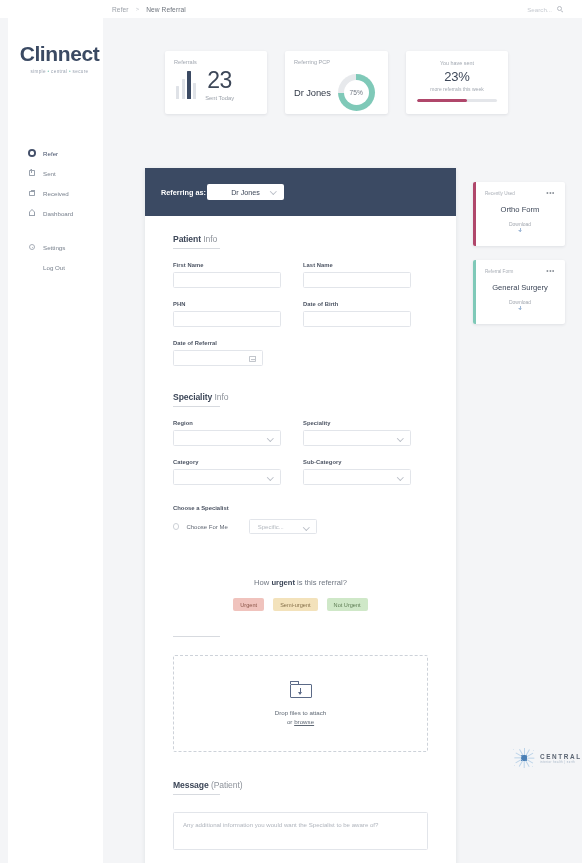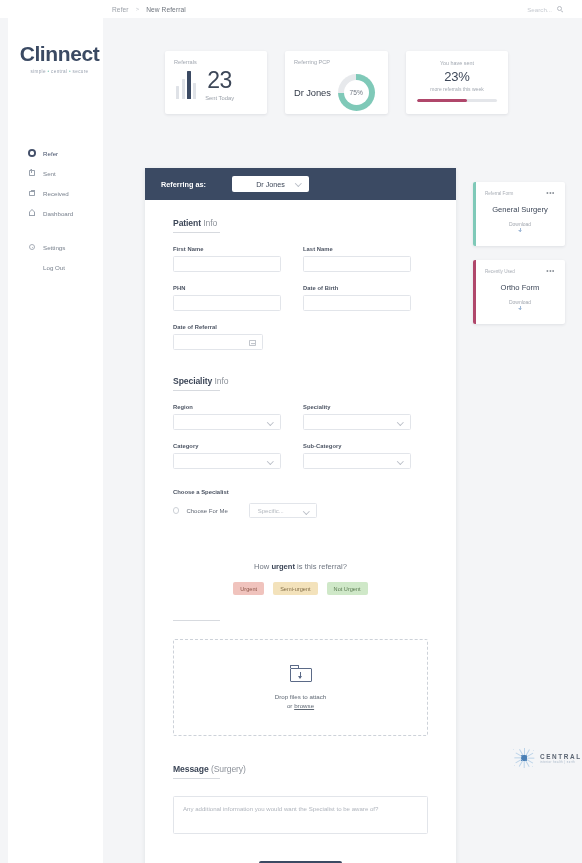--- a/index.html
+++ b/index.html
@@ -162,22 +162,22 @@
   .c3-fill { height: 100%; width: 62%; background: #b0476b; border-radius: 2px; }
 
   
   .panel {
     position: absolute; left: 42px; top: 150px; width: 311px;
     background: #ffffff;
     box-shadow: 0 1px 4px rgba(40,50,70,.10);
     padding-bottom: 28px;
   }
   .panel-header {
-    height: 32px; background: #3b4a63;
-    display: flex; align-items: center; padding-left: 16px; gap: 26px;
+    height: 48px; background: #3b4a63;
+    display: flex; align-items: center; padding-left: 16px; gap: 1px;
   }
   .ref-as { font-size: 7.3px; color: #ffffff; font-weight: bold; }
   .ref-select {
     width: 77px; height: 16px; background: #ffffff; border-radius: 2px;
     display: flex; align-items: center; justify-content: center;
     position: relative; font-size: 7.2px; color: #3d4758;
   }
   .ref-select .chev { position: absolute; right: 8px; top: 5px; }
   .chev {
     width: 4.6px; height: 4.6px; border-right: .9px solid #b9bec6;
@@ -550,53 +550,53 @@
             </div>
             <div class="dz-text">
               <span>Drop files to attach</span><br>
               <span>or </span><u>browse</u>
             </div>
           </div>
         </div>
 
         <div class="message">
           <div class="sec-title">
-            <b>Message</b><span> (Surgery)</span>
+            <b>Message</b><span> (Patient)</span>
           </div>
           <div class="sec-rule"></div>
           <div class="msg-box">
             <span>Any additional information you would want the Specialist to be aware of?</span>
           </div>
         </div>
 
         <div class="send-wrap">
           <span class="send-btn">Send Referral</span>
         </div>
 
       </div>
     </div>
 
     <div class="rightcol">
+
+      <div class="rcard crimson">
+        <div class="rcard-top">
+          <span class="rcard-kicker">Recently Used</span>
+          <span class="dots">•••</span>
+        </div>
+        <div class="rcard-title">Ortho Form</div>
+        <div class="rcard-dl">Download</div>
+        <div class="dl-arrow"></div>
+      </div>
 
       <div class="rcard teal">
         <div class="rcard-top">
           <span class="rcard-kicker">Referral Form</span>
           <span class="dots">•••</span>
         </div>
         <div class="rcard-title">General Surgery</div>
-        <div class="rcard-dl">Download</div>
-        <div class="dl-arrow"></div>
-      </div>
-
-      <div class="rcard crimson">
-        <div class="rcard-top">
-          <span class="rcard-kicker">Recently Used</span>
-          <span class="dots">•••</span>
-        </div>
-        <div class="rcard-title">Ortho Form</div>
         <div class="rcard-dl">Download</div>
         <div class="dl-arrow"></div>
       </div>
 
     </div>
 
   </div>
 
   <div class="central">
     <div class="burst">

